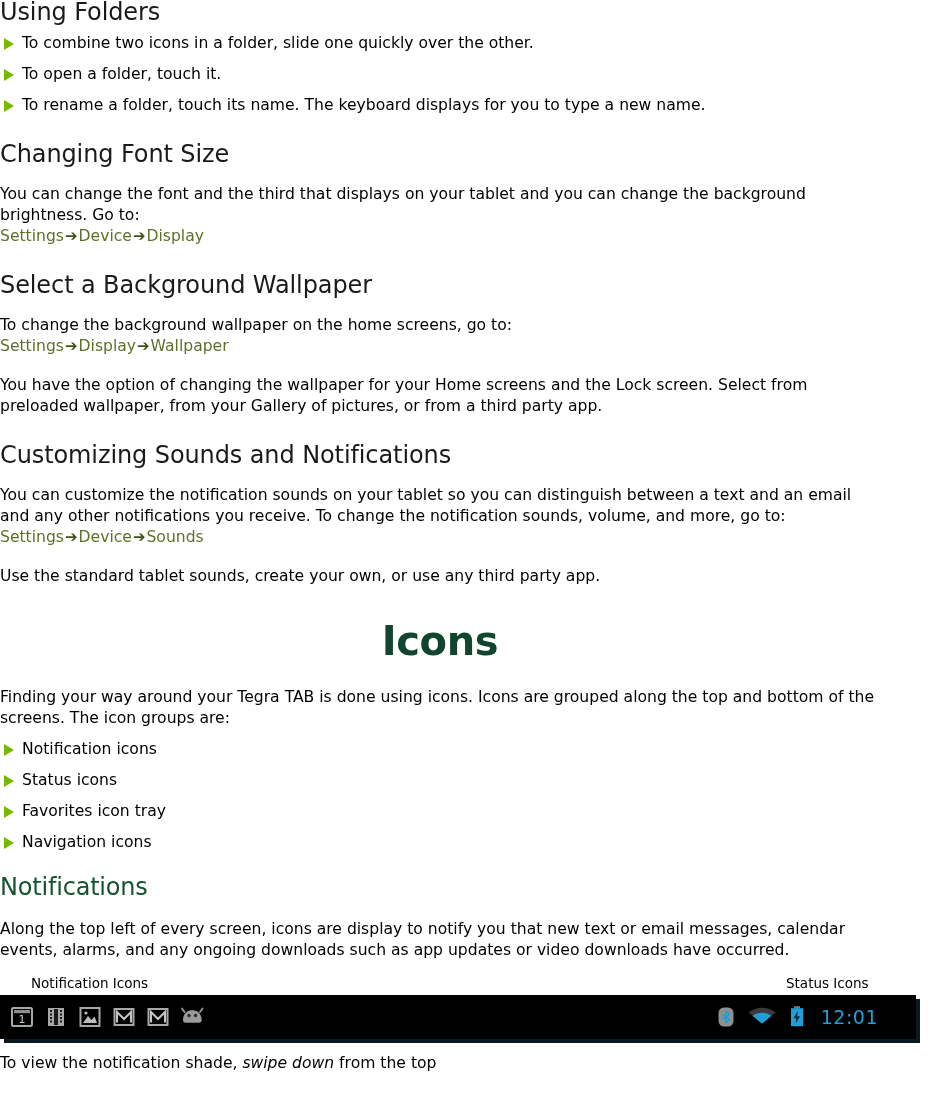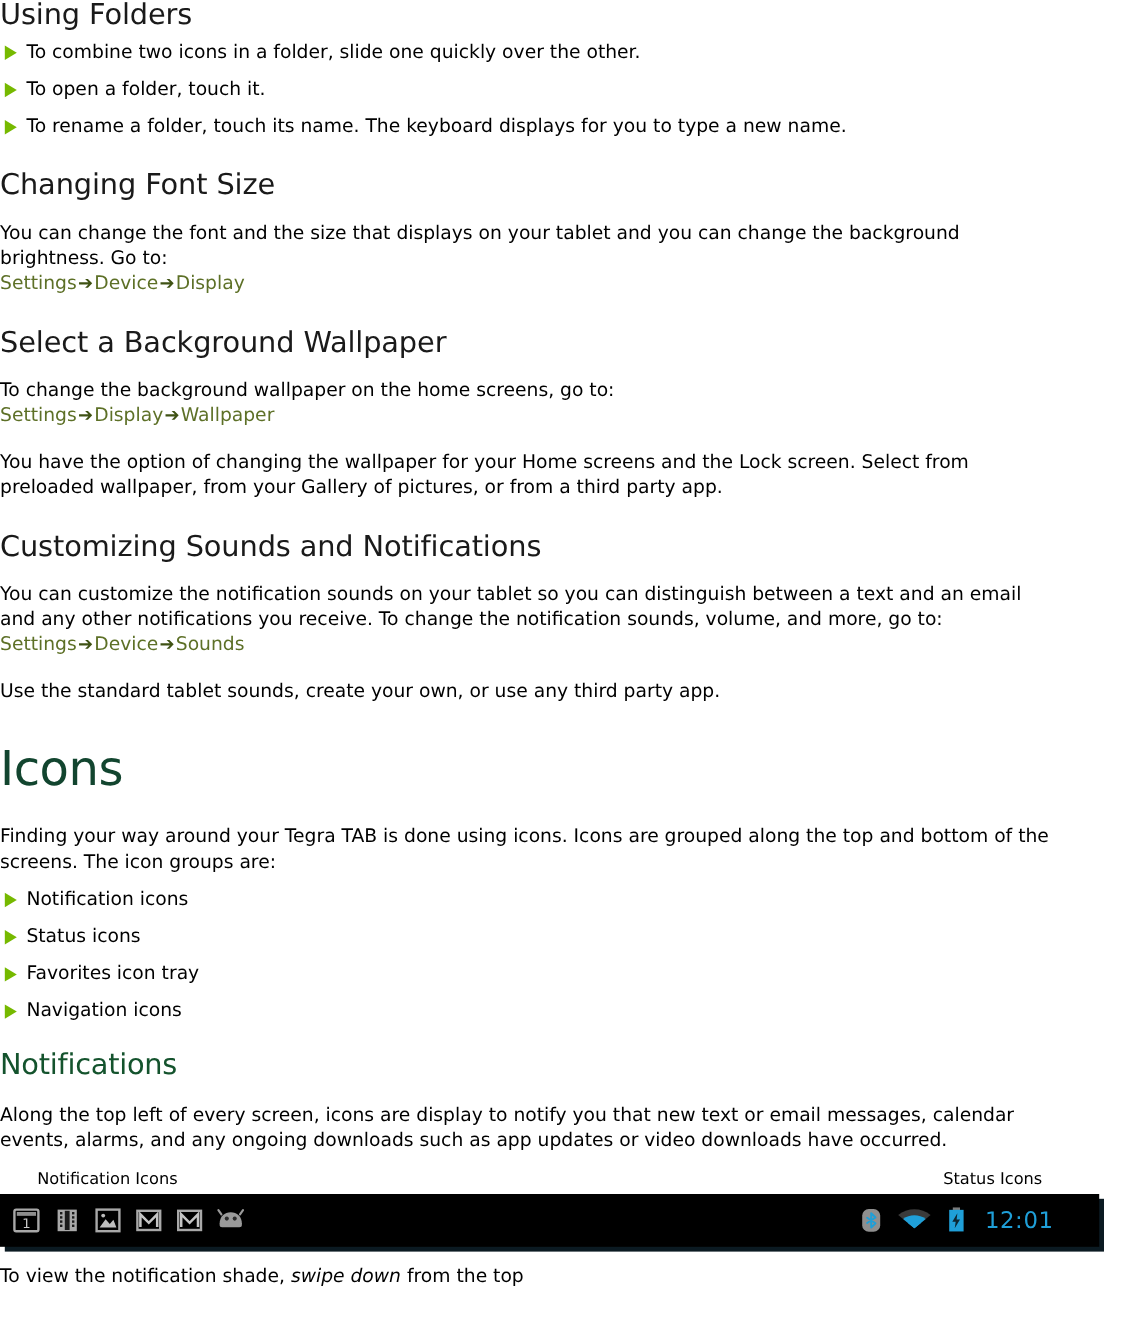--- a/index.html
+++ b/index.html
@@ -28,26 +28,27 @@
     font-size: 24px;
     font-weight: normal;
     line-height: 1.0;
     margin: 0;
     padding: 0;
     color: #1a1a1a;
     letter-spacing: -0.1px;
   }
   h1.big-head {
     font-size: 40px;
-    font-weight: normal;
+    font-weight: bold;
     line-height: 1.0;
     margin: 0;
     padding: 0;
     color: #12452f;
     letter-spacing: -0.4px;
+    text-align: center;
   }
   h2.green-head {
     font-size: 24px;
     font-weight: normal;
     line-height: 1.0;
     margin: 0;
     padding: 0;
     color: #14532d;
     letter-spacing: -0.2px;
   }
@@ -189,21 +190,21 @@
     <li>
       <span class="tri"></span>
       <span>To rename a folder, touch its name. The keyboard displays for you to type a new name.</span>
     </li>
   </ul>
 
   <div class="sp-26"></div>
 
   <h2 class="sec-head">Changing Font Size</h2>
   <div class="sp-18"></div>
-  <p class="body">You can change the font and the size that displays on your tablet and you can change the background brightness. Go to:</p>
+  <p class="body">You can change the font and the third that displays on your tablet and you can change the background brightness. Go to:</p>
   <div class="navpath">
     <span>Settings</span><span class="arrow">➔</span><span>Device</span><span class="arrow">➔</span><span>Display</span>
   </div>
 
   <div class="sp-26"></div>
 
   <h2 class="sec-head">Select a Background Wallpaper</h2>
   <div class="sp-18"></div>
   <p class="body">To change the background wallpaper on the home screens, go to:</p>
   <div class="navpath">

